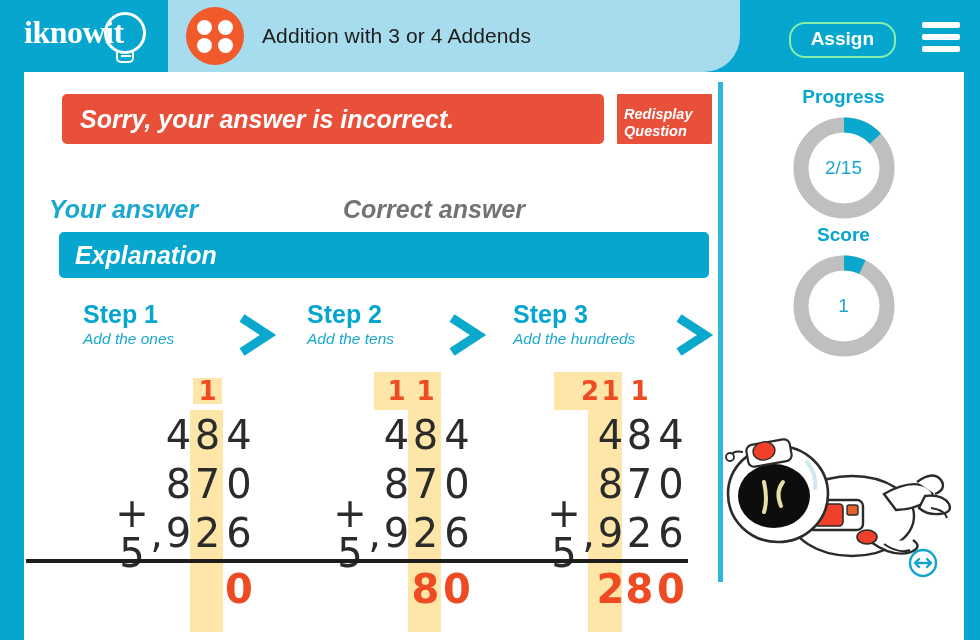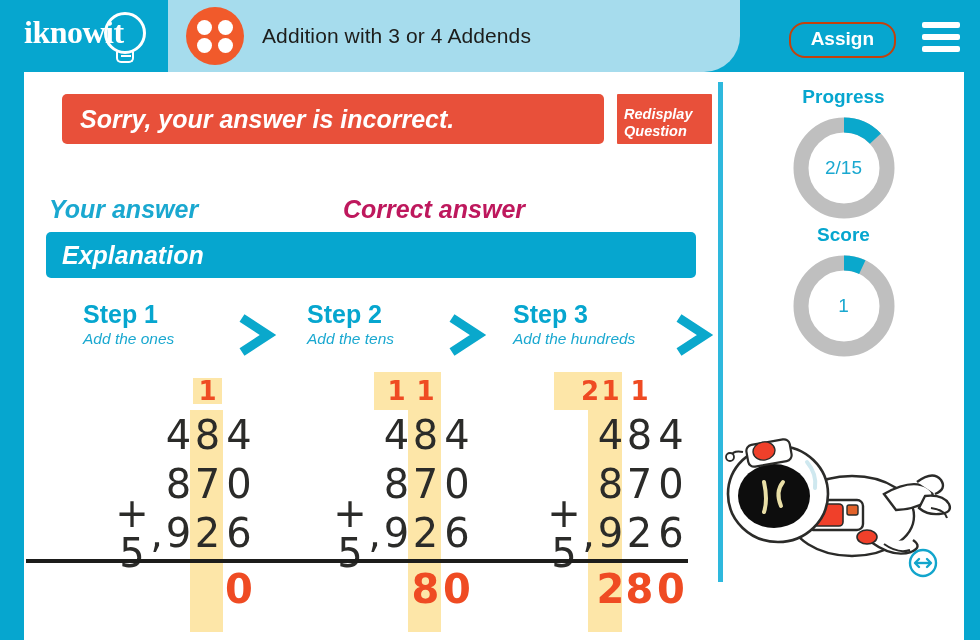--- a/index.html
+++ b/index.html
@@ -81,21 +81,21 @@
   }
   .logo-base::after {
     content: ""; position: absolute;
     left: 3px; top: 3px; width: 10px; height: 2px;
     background: #ffffff;
   }
 
   .assign-btn {
     position: absolute; right: 84px; top: 22px;
     padding: 5px 20px 7px 20px;
-    border: 2px solid #c2410c;
+    border: 2px solid #86efac;
     border-radius: 16px;
     color: #ffffff;
     font-size: 19px;
     font-weight: bold;
     background: transparent;
     cursor: pointer;
     line-height: 1.05;
   }
   .hamburger {
     position: absolute; right: 20px; top: 22px;
@@ -169,28 +169,28 @@
 
   .answers { position: absolute; left: 25px; top: 80px; width: 650px; }
   .ans-col { position: absolute; top: 2px; margin-top: 40px; }
   .ans-col.c1 { left: 0; }
   .ans-col.c2 { left: 294px; }
   .ans-label {
     font-size: 25px; font-weight: bold; font-style: italic;
     line-height: 30px;
   }
   .ans-label.your { color: #1aa8d0; }
-  .ans-label.correct { color: #be185d; }
+  .ans-label.correct { color: #737373; }
   .ans-value {
     font-size: 25px; color: #3a3a38;
     margin-top: 6px; line-height: 30px;
   }
 
   .explanation-bar {
-    position: absolute; left: 22px; top: 160px;
+    position: absolute; left: 35px; top: 160px;
     width: 650px; height: 46px;
     background: #06a6cf;
     border-radius: 5px;
     display: flex; align-items: center;
   }
   .explanation-bar span {
     margin-left: 16px;
     color: #ffffff; font-size: 25px;
     font-weight: bold; font-style: italic;
   }

